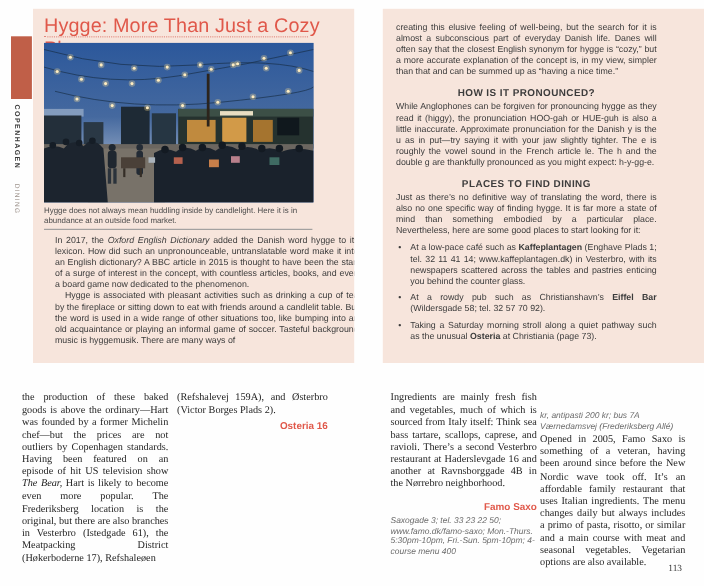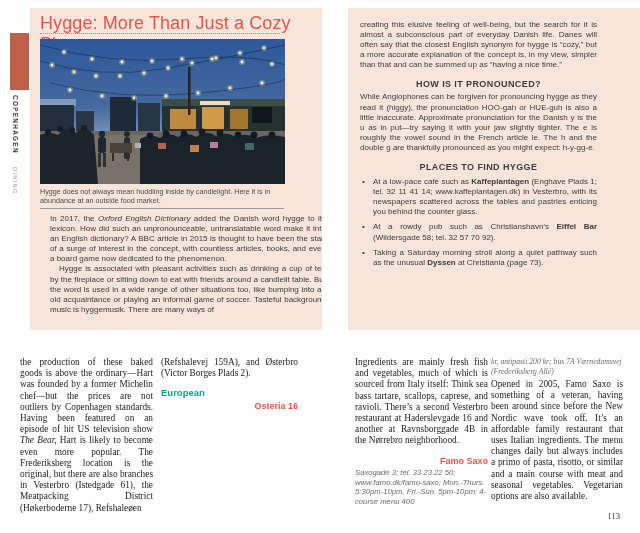--- a/index.html
+++ b/index.html
@@ -207,52 +207,52 @@
       <p class="boxp"><span>In 2017, the </span><i>Oxford English Dictionary</i><span> added the Danish word hygge to its lexicon. How did such an unpronounceable, untranslatable word make it into an English dictionary? A BBC article in 2015 is thought to have been the start of a surge of interest in the concept, with countless articles, books, and even a board game now dedicated to the phenomenon.</span></p>
       <p class="boxp indent">Hygge is associated with pleasant activities such as drinking a cup of tea by the fireplace or sitting down to eat with friends around a candlelit table. But the word is used in a wide range of other situations too, like bumping into an old acquaintance or playing an informal game of soccer. Tasteful background music is hyggemusik. There are many ways of</p>
     </div>
   </div>
 
   <div class="col col-l1">
     <p class="serif"><span>the production of these baked goods is above the ordinary—Hart was founded by a former Michelin chef—but the prices are not outliers by Copenhagen standards. Having been featured on an episode of hit US television show </span><i>The Bear,</i><span> Hart is likely to become even more popular. The Frederiksberg location is the original, but there are also branches in Vesterbro (Istedgade 61), the Meatpacking District (Høkerboderne 17), Refshaleøen</span></p>
   </div>
   <div class="col col-l2">
     <p class="serif">(Refshalevej 159A), and Østerbro (Victor Borges Plads 2).</p>
-    <h3 class="category">European</h3>
     <h4 class="listing-name">Osteria 16</h4>
   </div>
   <div class="pagenum left">112</div>
 
   <div class="panel right-panel">
     <div class="right-flow">
       <p class="boxp">creating this elusive feeling of well-being, but the search for it is almost a subconscious part of everyday Danish life. Danes will often say that the closest English synonym for hygge is “cozy,” but a more accurate explanation of the concept is, in my view, simpler than that and can be summed up as “having a nice time.”</p>
       <h2 class="box-heading">HOW IS IT PRONOUNCED?</h2>
       <p class="boxp">While Anglophones can be forgiven for pronouncing hygge as they read it (higgy), the pronunciation HOO-gah or HUE-guh is also a little inaccurate. Approximate pronunciation for the Danish y is the u as in put—try saying it with your jaw slightly tighter. The e is roughly the vowel sound in the French article le. The h and the double g are thankfully pronounced as you might expect: h-y-gg-e.</p>
-      <h2 class="box-heading">PLACES TO FIND HYGGE</h2>
+      <h2 class="box-heading">PLACES TO FIND DINING</h2>
+      <p class="boxp">Just as there’s no definitive way of translating the word, there is also no one specific way of finding hygge. It is far more a state of mind than something embodied by a particular place. Nevertheless, here are some good places to start looking for it:</p>
       <ul class="bullets">
         <li>
           <span class="bullet-dot">•</span>
           <span class="bullet-text"><span>At a low-pace café such as </span><b>Kaffeplantagen</b><span> (Enghave Plads 1; tel. 32 11 41 14; www.kaffeplantagen.dk) in Vesterbro, with its newspapers scattered across the tables and pastries enticing you behind the counter glass.</span></span>
         </li>
         <li>
           <span class="bullet-dot">•</span>
           <span class="bullet-text"><span>At a rowdy pub such as Christianshavn’s </span><b>Eiffel Bar</b><span> (Wildersgade 58; tel. 32 57 70 92).</span></span>
         </li>
         <li>
           <span class="bullet-dot">•</span>
-          <span class="bullet-text"><span>Taking a Saturday morning stroll along a quiet pathway such as the unusual </span><b>Dyssen</b><span> at Christiania (page 73).</span></span>
+          <span class="bullet-text"><span>Taking a Saturday morning stroll along a quiet pathway such as the unusual </span><b>Osteria</b><span> at Christiania (page 73).</span></span>
         </li>
       </ul>
     </div>
   </div>
 
   <div class="col col-r1">
     <p class="serif">Ingredients are mainly fresh fish and vegetables, much of which is sourced from Italy itself: Think sea bass tartare, scallops, caprese, and ravioli. There’s a second Vesterbro restaurant at Haderslevgade 16 and another at Ravnsborggade 4B in the Nørrebro neighborhood.</p>
     <h4 class="listing-name gap">Famo Saxo</h4>
     <p class="listing-info">Saxogade 3; tel. 33 23 22 50; www.famo.dk/famo-saxo; Mon.-Thurs. 5:30pm-10pm, Fri.-Sun. 5pm-10pm; 4-course menu 400</p>
   </div>
   <div class="col col-r2">
-    <p class="listing-info" style="margin-top:0;font-family:Liberation Serif, serif;">kr, antipasti 200 kr; bus 7A Værnedamsvej (Frederiksberg Allé)</p>
+    <p class="listing-info" style="margin-top:16px;">kr, antipasti 200 kr; bus 7A Værnedamsvej (Frederiksberg Allé)</p>
     <p class="serif after-info">Opened in 2005, Famo Saxo is something of a veteran, having been around since before the New Nordic wave took off. It’s an affordable family restaurant that uses Italian ingredients. The menu changes daily but always includes a primo of pasta, risotto, or similar and a main course with meat and seasonal vegetables. Vegetarian options are also available.</p>
   </div>
   <div class="pagenum right">113</div>
 
 </div>
 
 </body></html>

